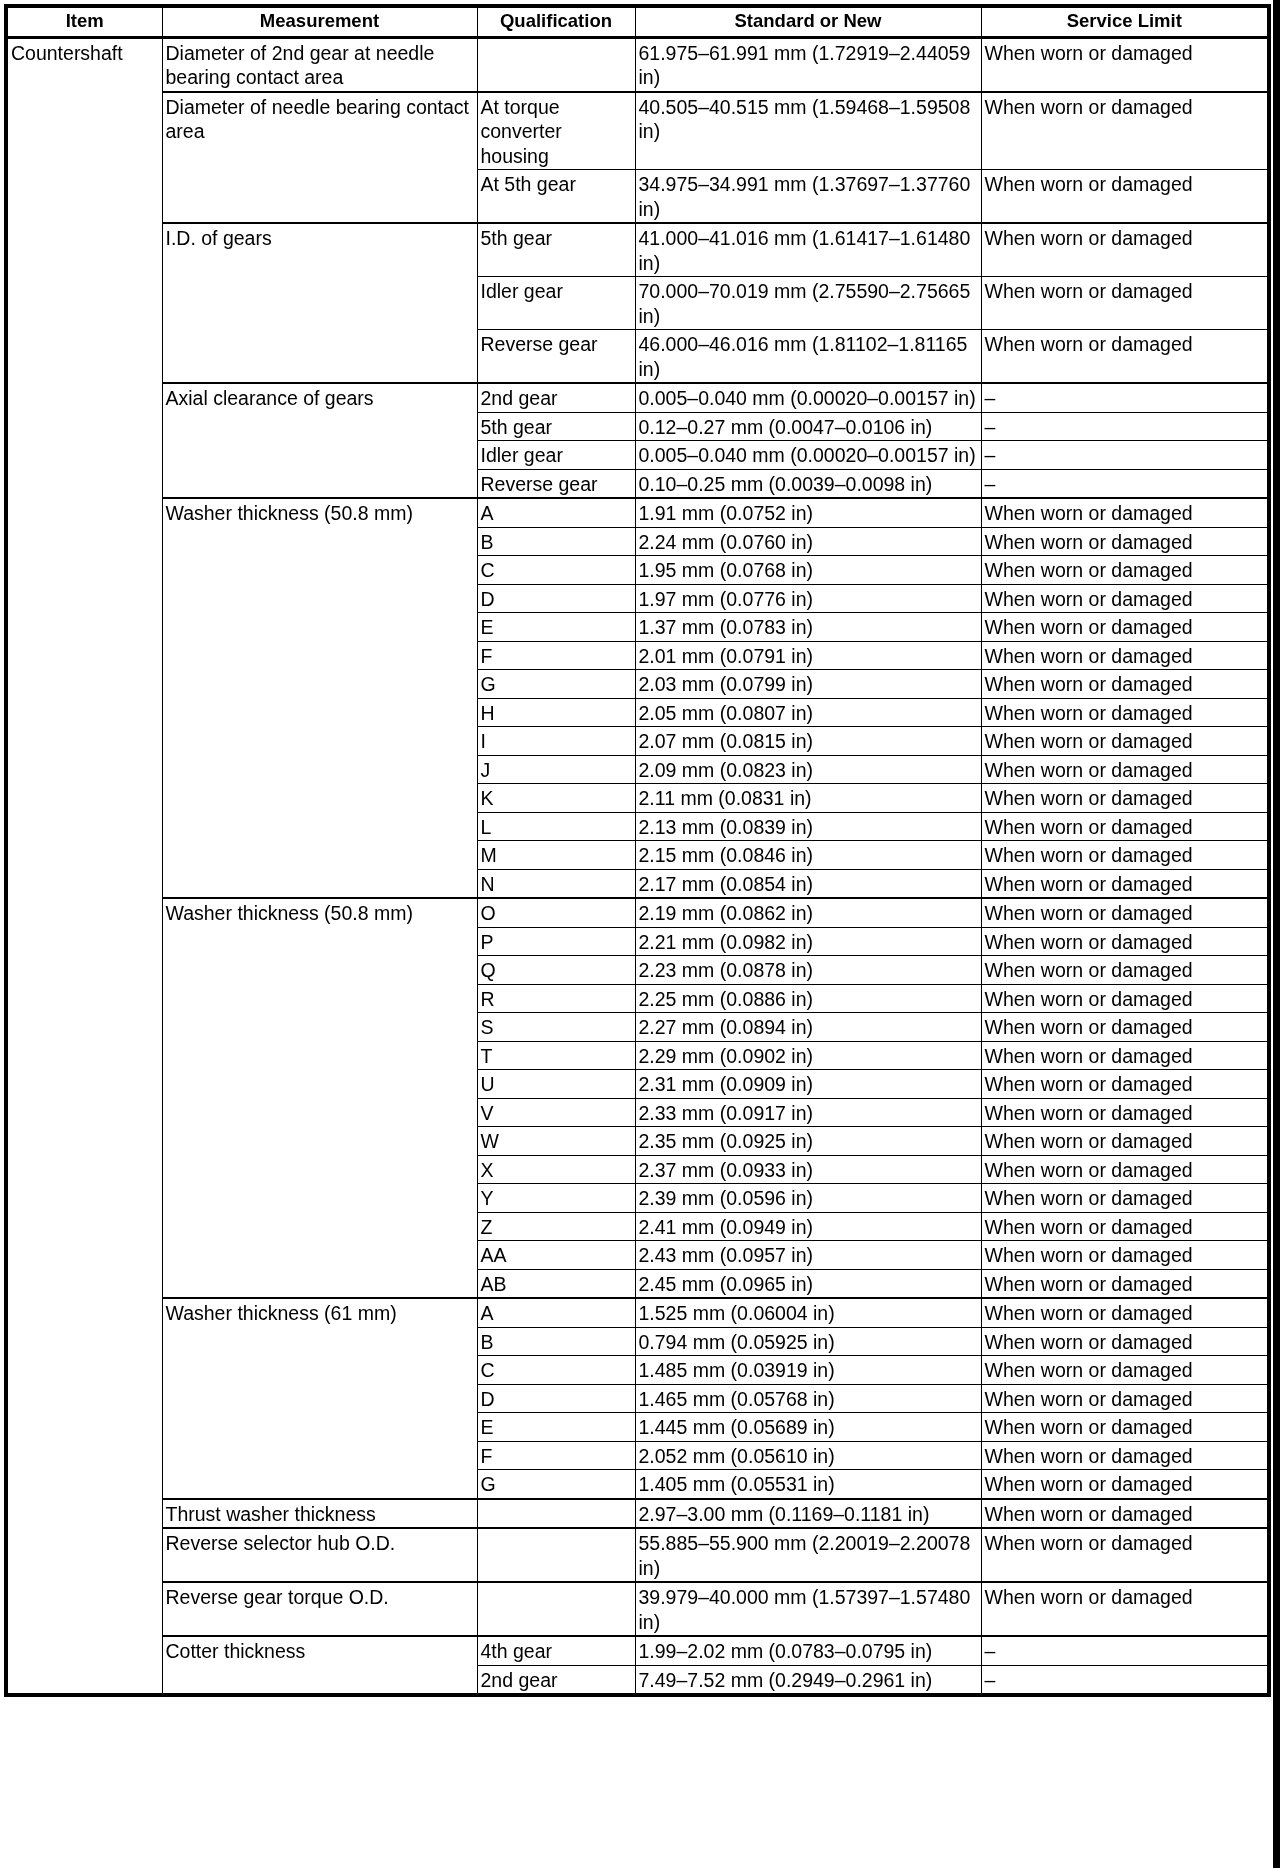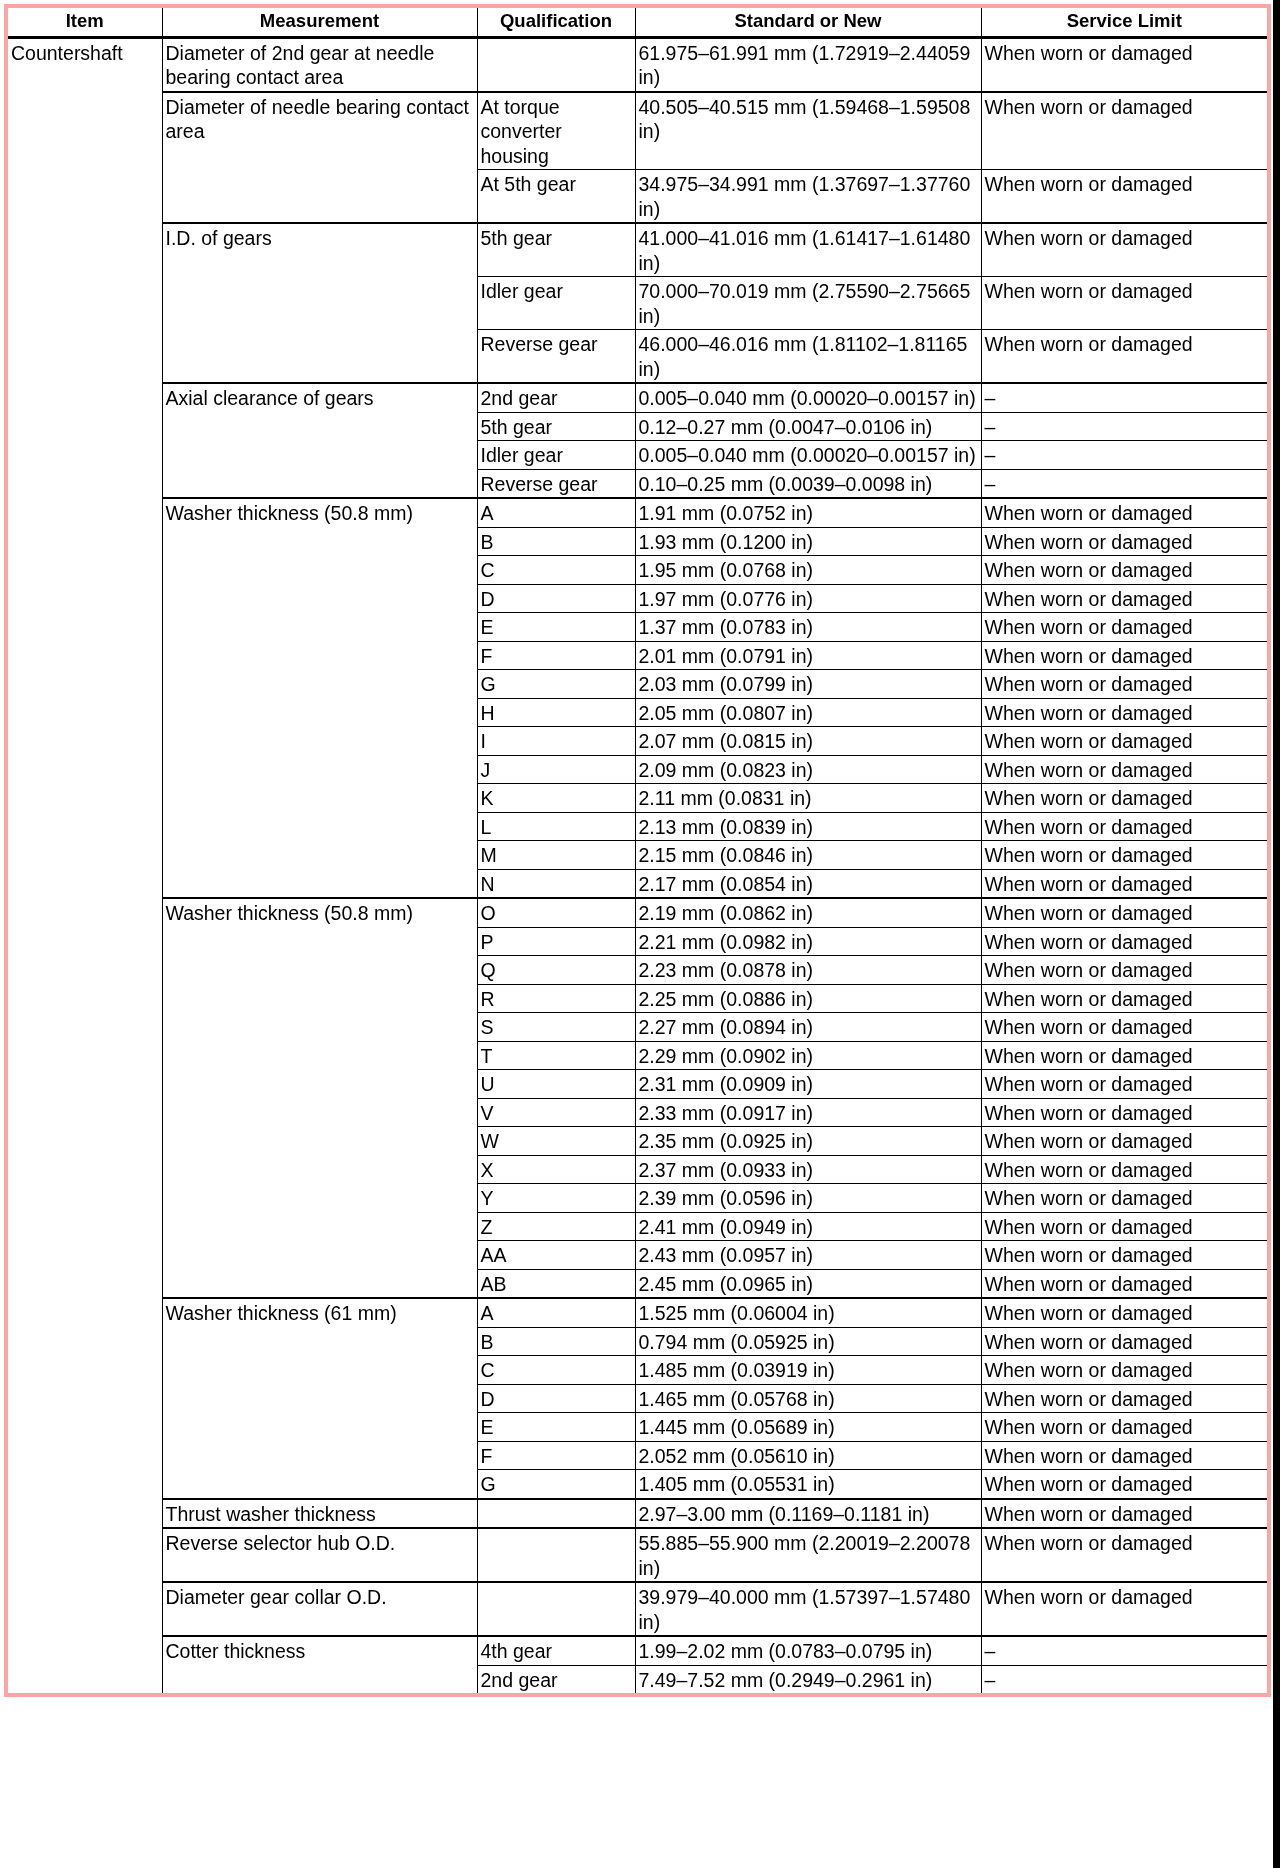--- a/index.html
+++ b/index.html
@@ -1,21 +1,21 @@
 <!DOCTYPE html>
 <html><head>
 <meta charset="utf-8">
 <style>
   html, body { margin: 0; padding: 0; background: #ffffff; }
   body { width: 1280px; height: 1868px; position: relative; overflow: hidden;
          font-family: "Liberation Sans", sans-serif; color: #000; }
   .edge-bar { position: absolute; top: 0; right: 0; width: 7px; height: 1868px; background: #000; }
   table.spec { position: absolute; left: 4px; top: 4px; width: 1263px;
                border-collapse: collapse; table-layout: fixed;
-               border: 4px solid #fca5a5; font-size: 19.5px; line-height: 24.5px; }
+               border: 4px solid #000000; font-size: 19.5px; line-height: 24.5px; }
   table.spec th, table.spec td { border: 1.5px solid #000; padding: 2px 2px 1px 3px;
                vertical-align: top; text-align: left; }
   table.spec th { font-weight: bold; text-align: center; font-size: 18.5px; padding: 1px 2px 2px 2px;
                   border-bottom: 3px solid #000; }
   table.spec td { font-size: 19.5px; }
   col.c1 { width: 156px; } col.c2 { width: 315px; } col.c3 { width: 158px; }
   col.c4 { width: 346px; } col.c5 { width: 288px; }
   tr.thick > td { border-top: 2.5px solid #000; }
 </style>
 </head>
@@ -97,21 +97,21 @@
         <td>–</td>
       </tr>
       <tr class="thick">
         <td rowspan="14">Washer thickness (50.8 mm)</td>
         <td>A</td>
         <td>1.91 mm (0.0752 in)</td>
         <td>When worn or damaged</td>
       </tr>
       <tr>
         <td>B</td>
-        <td>1.93 mm (0.1200 in)</td>
+        <td>2.24 mm (0.0760 in)</td>
         <td>When worn or damaged</td>
       </tr>
       <tr>
         <td>C</td>
         <td>1.95 mm (0.0768 in)</td>
         <td>When worn or damaged</td>
       </tr>
       <tr>
         <td>D</td>
         <td>1.97 mm (0.0776 in)</td>
@@ -280,21 +280,21 @@
         <td>2.97–3.00 mm (0.1169–0.1181 in)</td>
         <td>When worn or damaged</td>
       </tr>
       <tr class="thick">
         <td rowspan="1">Reverse selector hub O.D.</td>
         <td></td>
         <td>55.885–55.900 mm (2.20019–2.20078 in)</td>
         <td>When worn or damaged</td>
       </tr>
       <tr class="thick">
-        <td rowspan="1">Diameter gear collar O.D.</td>
+        <td rowspan="1">Reverse gear torque O.D.</td>
         <td></td>
         <td>39.979–40.000 mm (1.57397–1.57480 in)</td>
         <td>When worn or damaged</td>
       </tr>
       <tr class="thick">
         <td rowspan="2">Cotter thickness</td>
         <td>4th gear</td>
         <td>1.99–2.02 mm (0.0783–0.0795 in)</td>
         <td>–</td>
       </tr>

